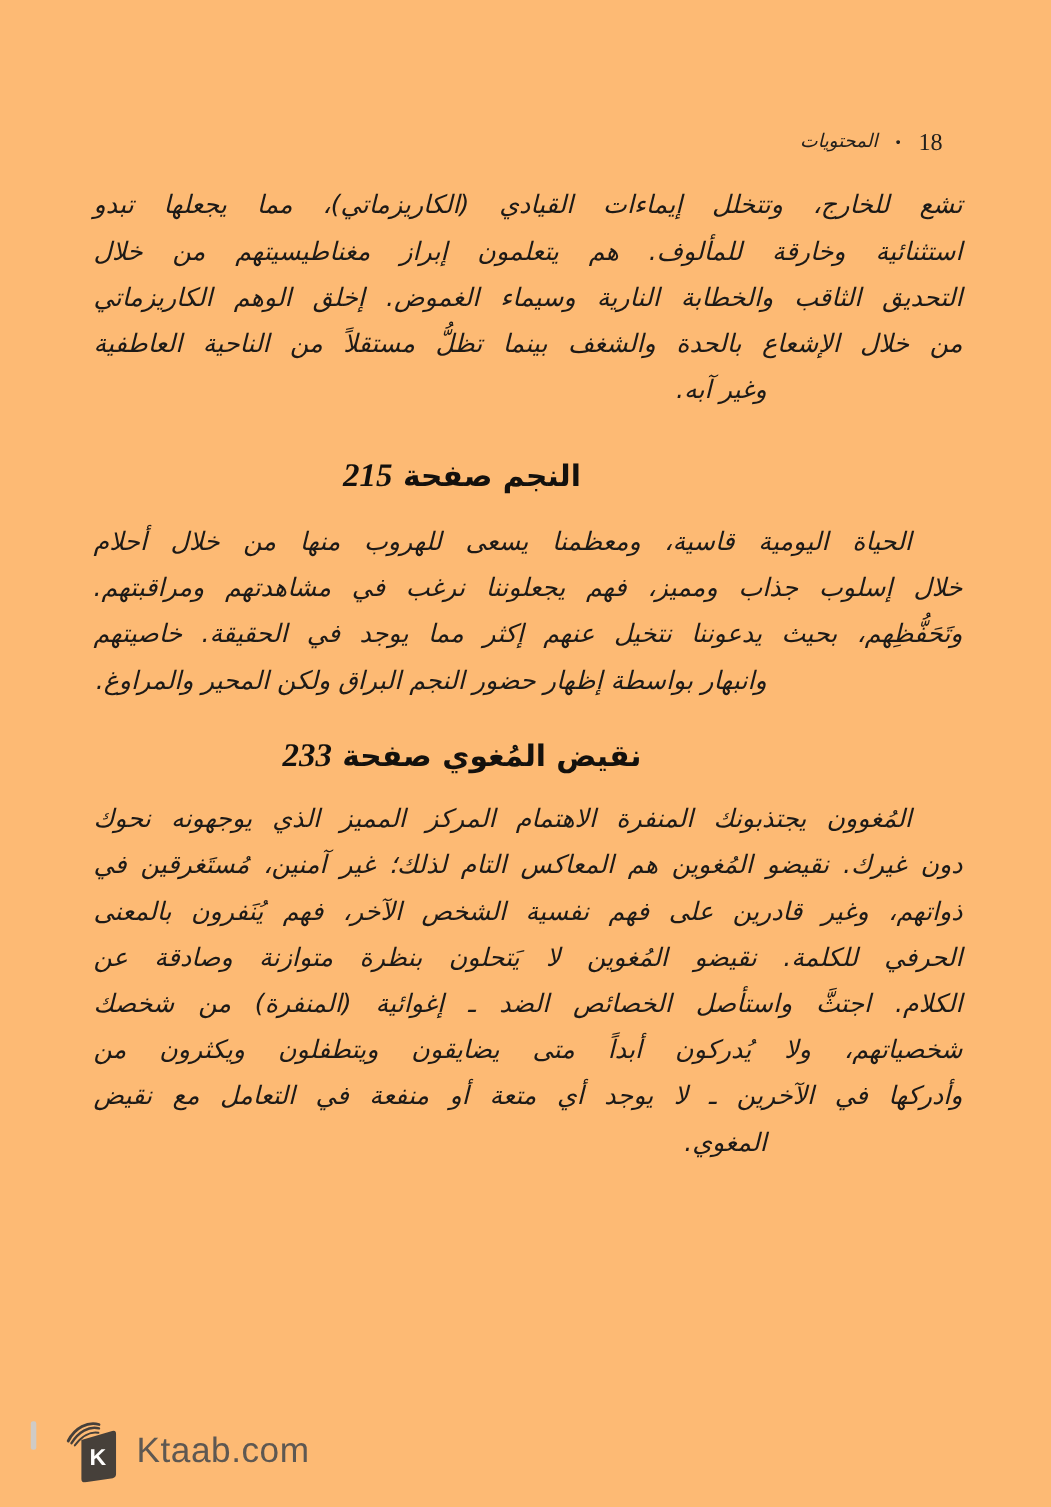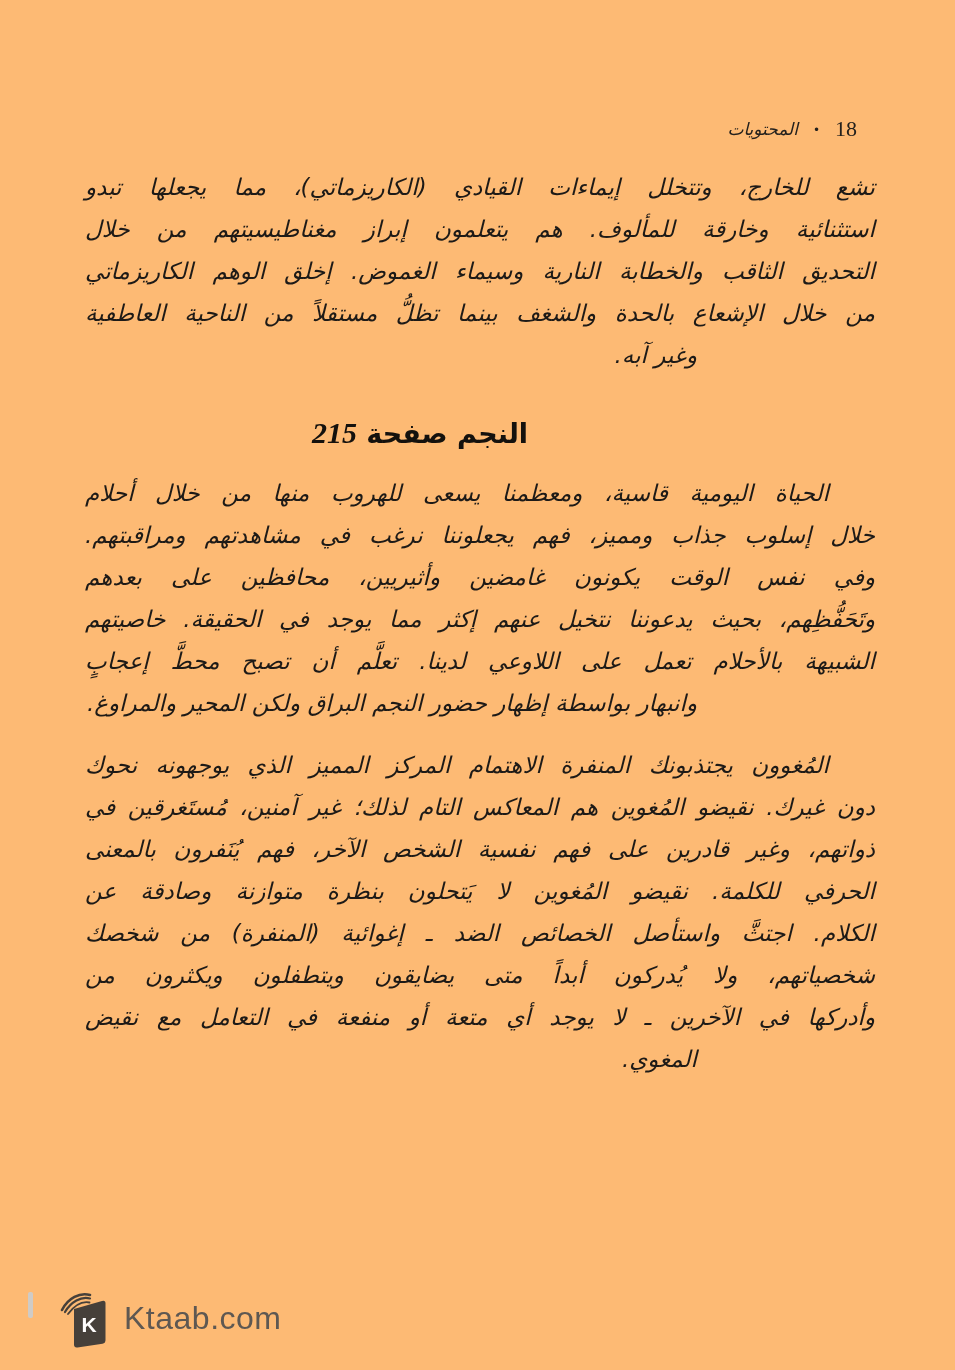--- a/index.html
+++ b/index.html
@@ -131,26 +131,28 @@
     </div>
 
     <div class="heading heading-1">
       <span>النجم صفحة</span>
       <span class="num">215</span>
     </div>
 
     <div class="para para-2 indent">
       <div class="line">الحياة اليومية قاسية، ومعظمنا يسعى للهروب منها من خلال أحلام</div>
       <div class="line">خلال إسلوب جذاب ومميز، فهم يجعلوننا نرغب في مشاهدتهم ومراقبتهم.</div>
-      <div class="line">وفي نفس الوقت يكونون غامضين وأثيريين، محافظين على بعدهم</div>
       <div class="line">وتَحَفُّظِهم، بحيث يدعوننا نتخيل عنهم إكثر مما يوجد في الحقيقة. خاصيتهم</div>
-      <div class="line">الشبيهة بالأحلام تعمل على اللاوعي لدينا. تعلَّم أن تصبح محطَّ إعجابٍ</div>
       <div class="line short-last">وانبهار بواسطة إظهار حضور النجم البراق ولكن المحير والمراوغ.</div>
     </div>
 
+    <div class="heading heading-2">
+      <span>نقيض المُغوي صفحة</span>
+      <span class="num">233</span>
+    </div>
 
     <div class="para para-3 indent">
       <div class="line">المُغوون يجتذبونك المنفرة الاهتمام المركز المميز الذي يوجهونه نحوك</div>
       <div class="line">دون غيرك. نقيضو المُغوين هم المعاكس التام لذلك؛ غير آمنين، مُستَغرقين في</div>
       <div class="line">ذواتهم، وغير قادرين على فهم نفسية الشخص الآخر، فهم يُنَفرون بالمعنى</div>
       <div class="line">الحرفي للكلمة. نقيضو المُغوين لا يَتحلون بنظرة متوازنة وصادقة عن</div>
       <div class="line">الكلام. اجتثَّ واستأصل الخصائص الضد ـ إغوائية (المنفرة) من شخصك</div>
       <div class="line">شخصياتهم، ولا يُدركون أبداً متى يضايقون ويتطفلون ويكثرون من</div>
       <div class="line">وأدركها في الآخرين ـ لا يوجد أي متعة أو منفعة في التعامل مع نقيض</div>
       <div class="line short-last">المغوي.</div>

